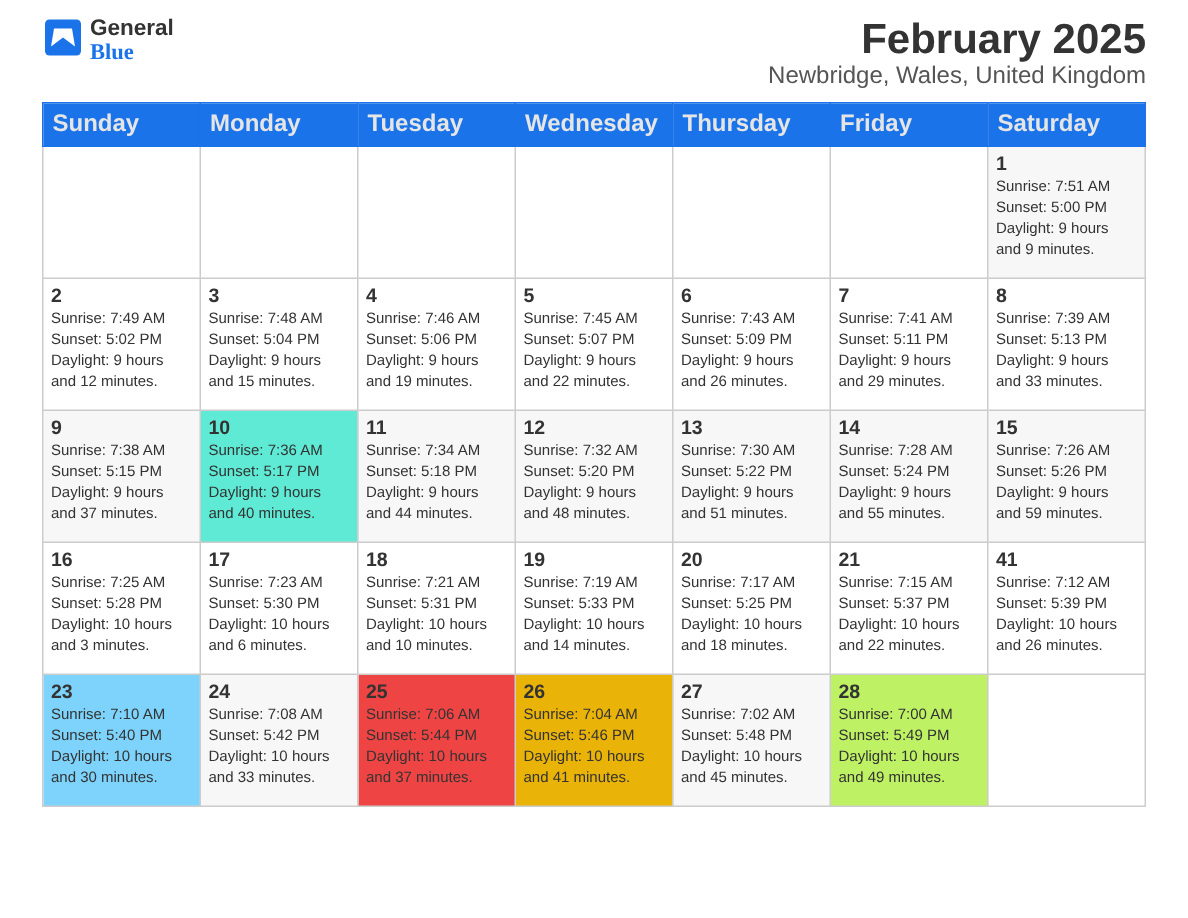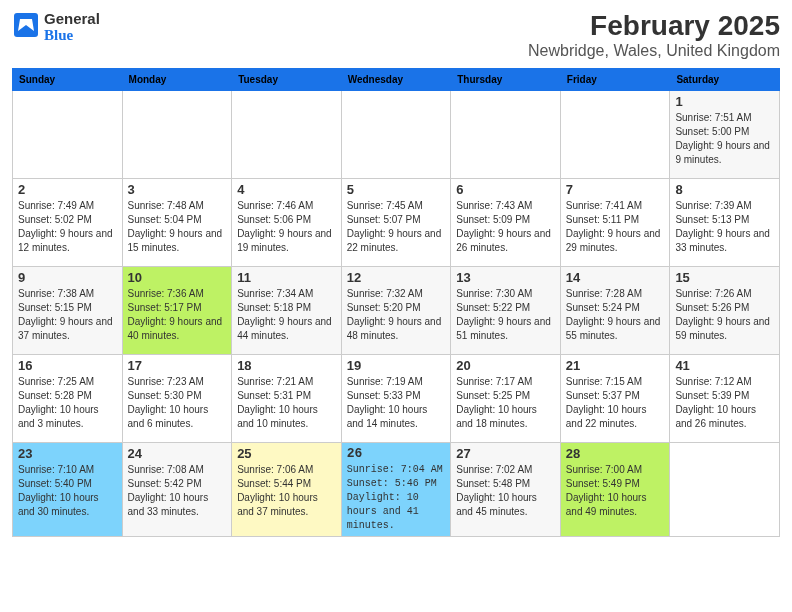--- a/index.html
+++ b/index.html
@@ -1,24 +1,24 @@
 <!DOCTYPE html>
 <html><head>
   <meta charset="utf-8">
   <style>
     * { box-sizing: border-box; margin: 0; padding: 0; }
     body { font-family: Arial, sans-serif; background: #fff; width: 792px; height: 612px; overflow: hidden; }
-    .page { width: 792px; height: 436px; padding: 10px 12px; }
+    .page { width: 792px; height: 436px; padding: 10px 28px; }
     .header { display: flex; justify-content: space-between; align-items: flex-start; margin-bottom: 8px; }
     .logo { display: flex; align-items: center; }
     .title-area { text-align: right; }
     .title-area h1 { font-size: 28px; font-weight: bold; color: #333; }
     .title-area h2 { font-size: 16px; color: #555; font-weight: normal; }
     table { width: 100%; border-collapse: collapse; table-layout: fixed; }
-    thead th { background: #1a73e8; color: #000000; text-align: left; padding: 5px 6px; font-size: 10px; font-weight: bold; border: 1px solid #1a73e8; }
+    thead th { background: #1a73e8; color: #e5e5e5; text-align: left; padding: 5px 6px; font-size: 16px; font-weight: bold; border: 1px solid #1a73e8; }
     td { border: 1px solid #ccc; vertical-align: top; padding: 3px 5px; font-size: 10px; color: #333; height: 88px; }
     td.empty { background: #fff; }
     .day-num { font-size: 13px; font-weight: bold; margin-bottom: 2px; }
     .day-info { font-size: 10px; line-height: 1.4; color: #333; }
   </style>
 </head>
 <body>
 
 <div class="page">
   <div class="header">
@@ -111,21 +111,21 @@
 Daylight: 9 hours and 33 minutes.</div>
           </td>
         </tr>
         <tr>
           <td style="background: rgb(247, 247, 247);">
             <div class="day-num">9</div>
             <div class="day-info">Sunrise: 7:38 AM
 Sunset: 5:15 PM
 Daylight: 9 hours and 37 minutes.</div>
           </td>
-          <td style="background: #bef264;">
+          <td style="background: #5eead4;">
             <div class="day-num">10</div>
             <div class="day-info">Sunrise: 7:36 AM
 Sunset: 5:17 PM
 Daylight: 9 hours and 40 minutes.</div>
           </td>
           <td style="background: rgb(247, 247, 247);">
             <div class="day-num">11</div>
             <div class="day-info">Sunrise: 7:34 AM
 Sunset: 5:18 PM
 Daylight: 9 hours and 44 minutes.</div>
@@ -205,27 +205,27 @@
             <div class="day-info">Sunrise: 7:10 AM
 Sunset: 5:40 PM
 Daylight: 10 hours and 30 minutes.</div>
           </td>
           <td style="background: rgb(247, 247, 247);">
             <div class="day-num">24</div>
             <div class="day-info">Sunrise: 7:08 AM
 Sunset: 5:42 PM
 Daylight: 10 hours and 33 minutes.</div>
           </td>
-          <td style="background: #fef9c3;">
+          <td style="background: #ef4444;">
             <div class="day-num">25</div>
             <div class="day-info">Sunrise: 7:06 AM
 Sunset: 5:44 PM
 Daylight: 10 hours and 37 minutes.</div>
           </td>
-          <td style="background: #7dd3fc; font-family: Liberation Mono, monospace;">
+          <td style="background: #eab308;">
             <div class="day-num">26</div>
             <div class="day-info">Sunrise: 7:04 AM
 Sunset: 5:46 PM
 Daylight: 10 hours and 41 minutes.</div>
           </td>
           <td style="background: rgb(247, 247, 247);">
             <div class="day-num">27</div>
             <div class="day-info">Sunrise: 7:02 AM
 Sunset: 5:48 PM
 Daylight: 10 hours and 45 minutes.</div>

